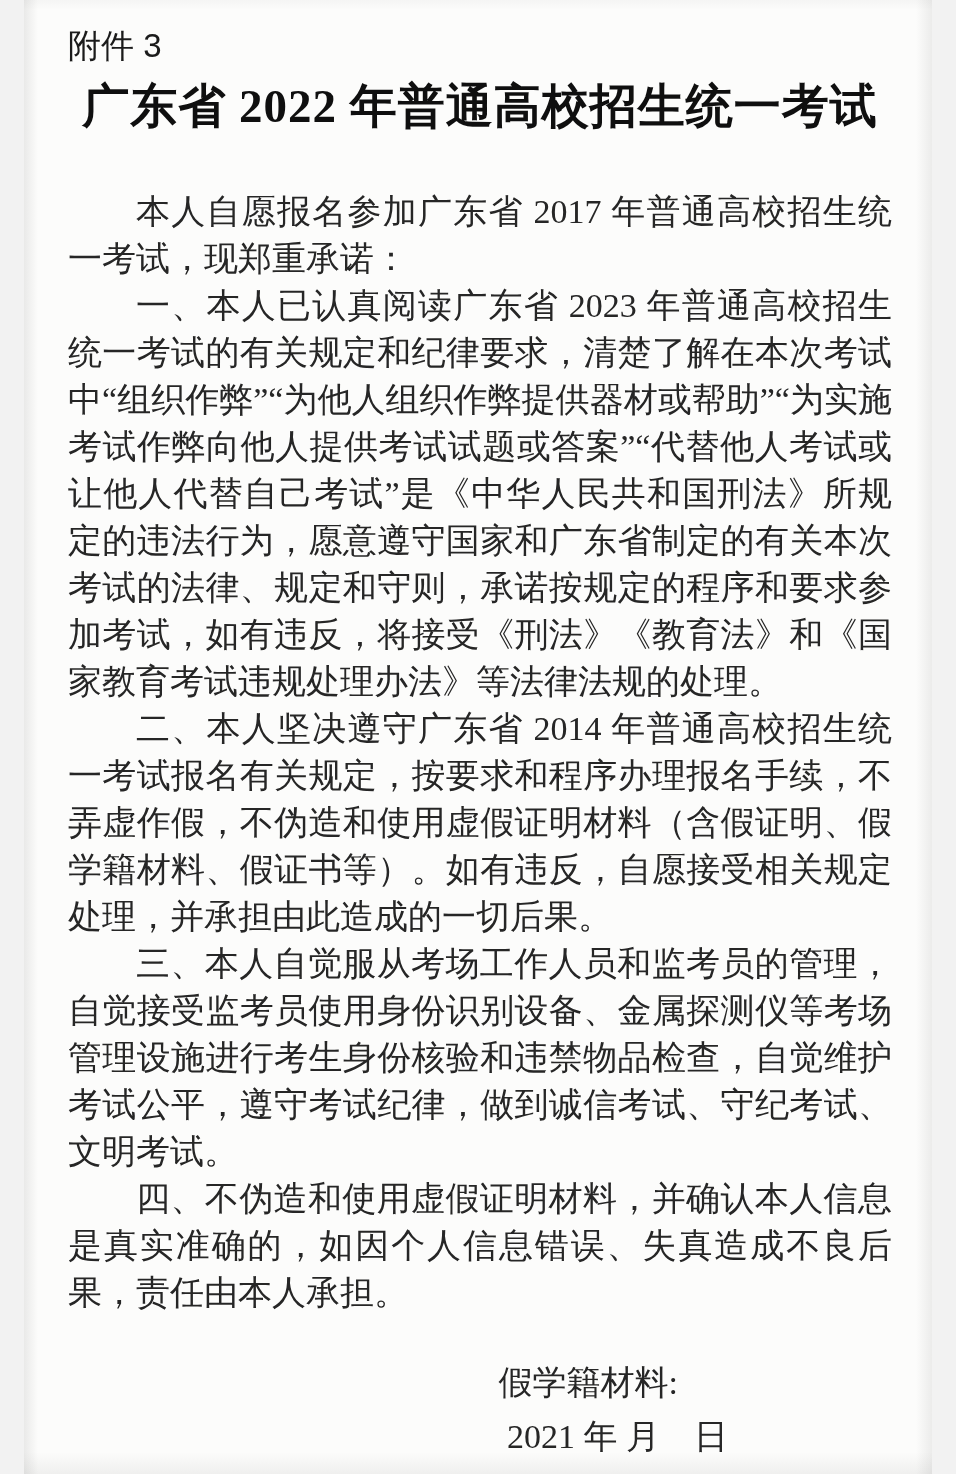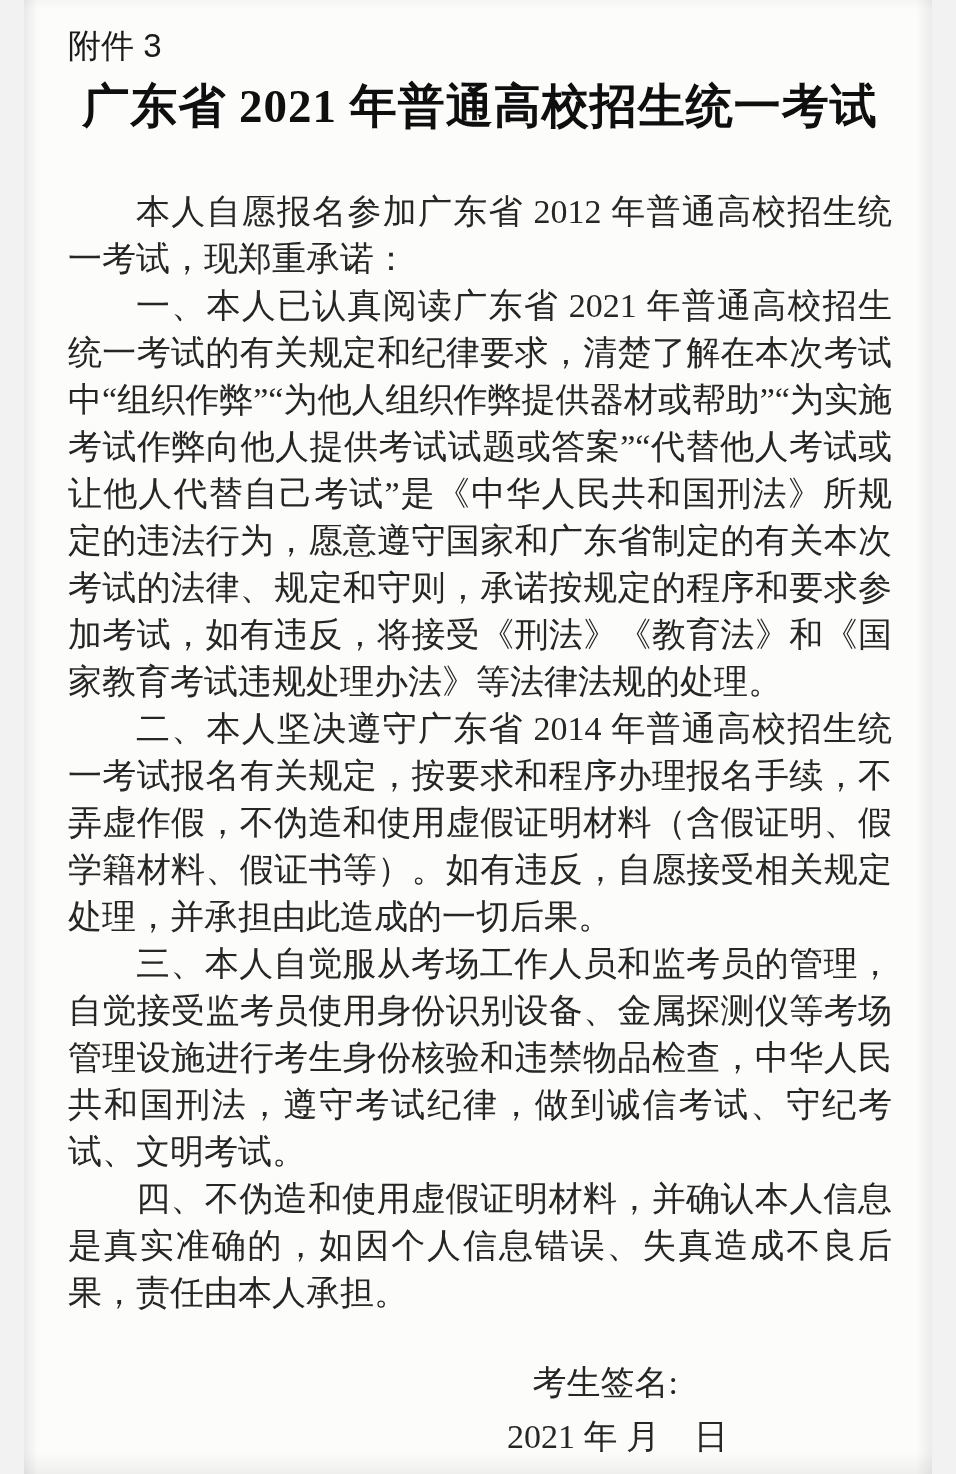--- a/index.html
+++ b/index.html
@@ -70,29 +70,29 @@
   }
 </style>
 </head>
 <body>
 
 <div class="page">
 
   <div class="attachment">附件 3</div>
 
   <h1 class="title">
-    <span class="title-line">广东省 2021 年普通高校招生统一考试</span>
+    <span class="title-line">广东省 2022 年普通高校招生统一考试</span>
   </h1>
 
   <div class="doc-body">
-    <p>本人自愿报名参加广东省 2012 年普通高校招生统一考试，现郑重承诺：</p>
-    <p>一、本人已认真阅读广东省 2021 年普通高校招生统一考试的有关规定和纪律要求，清楚了解在本次考试中“组织作弊”“为他人组织作弊提供器材或帮助”“为实施考试作弊向他人提供考试试题或答案”“代替他人考试或让他人代替自己考试”是《中华人民共和国刑法》所规定的违法行为，愿意遵守国家和广东省制定的有关本次考试的法律、规定和守则，承诺按规定的程序和要求参加考试，如有违反，将接受《刑法》《教育法》和《国家教育考试违规处理办法》等法律法规的处理。</p>
+    <p>本人自愿报名参加广东省 2017 年普通高校招生统一考试，现郑重承诺：</p>
+    <p>一、本人已认真阅读广东省 2023 年普通高校招生统一考试的有关规定和纪律要求，清楚了解在本次考试中“组织作弊”“为他人组织作弊提供器材或帮助”“为实施考试作弊向他人提供考试试题或答案”“代替他人考试或让他人代替自己考试”是《中华人民共和国刑法》所规定的违法行为，愿意遵守国家和广东省制定的有关本次考试的法律、规定和守则，承诺按规定的程序和要求参加考试，如有违反，将接受《刑法》《教育法》和《国家教育考试违规处理办法》等法律法规的处理。</p>
     <p>二、本人坚决遵守广东省 2014 年普通高校招生统一考试报名有关规定，按要求和程序办理报名手续，不弄虚作假，不伪造和使用虚假证明材料（含假证明、假学籍材料、假证书等）。如有违反，自愿接受相关规定处理，并承担由此造成的一切后果。</p>
-    <p>三、本人自觉服从考场工作人员和监考员的管理，自觉接受监考员使用身份识别设备、金属探测仪等考场管理设施进行考生身份核验和违禁物品检查，中华人民共和国刑法，遵守考试纪律，做到诚信考试、守纪考试、文明考试。</p>
+    <p>三、本人自觉服从考场工作人员和监考员的管理，自觉接受监考员使用身份识别设备、金属探测仪等考场管理设施进行考生身份核验和违禁物品检查，自觉维护考试公平，遵守考试纪律，做到诚信考试、守纪考试、文明考试。</p>
     <p>四、不伪造和使用虚假证明材料，并确认本人信息是真实准确的，如因个人信息错误、失真造成不良后果，责任由本人承担。</p>
   </div>
 
   <div class="signature">
-    <div class="sig-label">考生签名:</div>
+    <div class="sig-label">假学籍材料:</div>
     <div class="sig-date">2021 年 月　日</div>
   </div>
 
 </div>
 
 </body></html>

